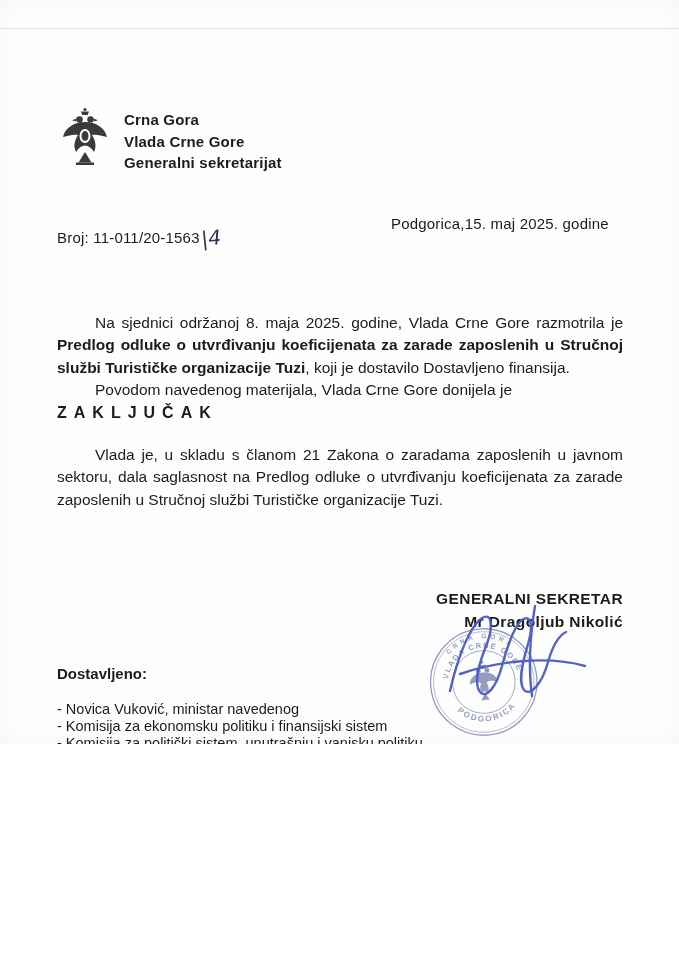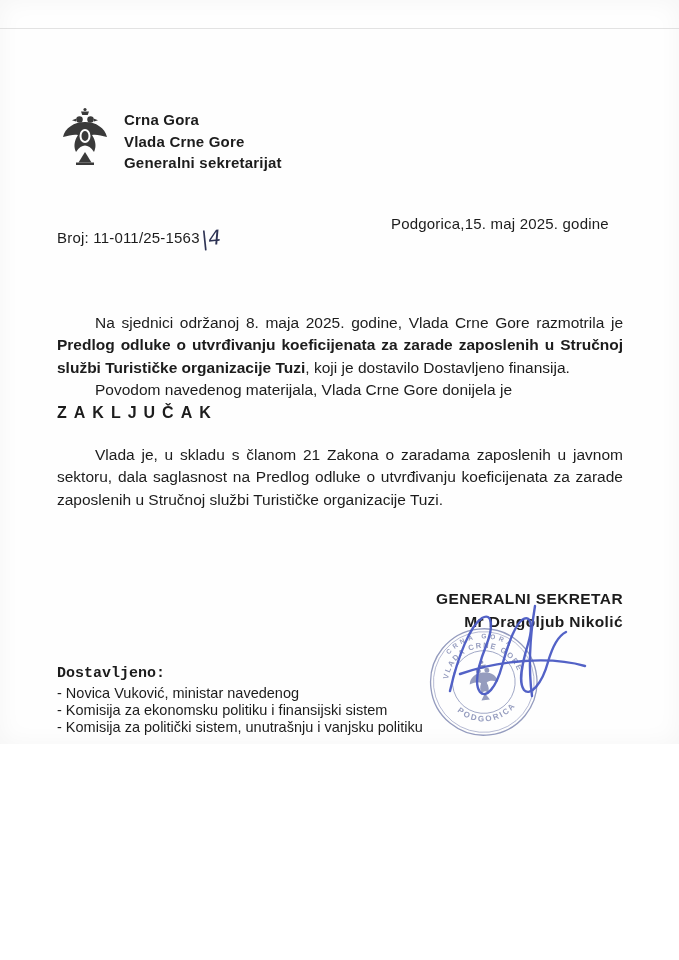--- a/index.html
+++ b/index.html
@@ -73,21 +73,21 @@
   }
   .signature-svg {
     position:absolute; left:430px; top:596px;
     z-index:2;
   }
   
   .distribution {
     position:absolute; left:57px; top:664px;
     z-index:3;
   }
-  .dist-label { font-weight:bold; font-size:15px; line-height:19px; margin-bottom:2px;font-family:Liberation Mono, monospace; }
+  .dist-label { font-weight:bold; font-size:15px; line-height:19px; margin-bottom:18px; }
   .dist-item { font-size:14.5px; line-height:17.2px; }
 </style>
 </head>
 <body>
 
 <div class="page">
 
   <div class="scan-edge-top"></div>
 
   <div class="letterhead">
@@ -110,21 +110,21 @@
       </svg>
     </div>
     <div class="lh-text">
       <div>Crna Gora</div>
       <div>Vlada Crne Gore</div>
       <div>Generalni sekretarijat</div>
     </div>
   </div>
 
   <div class="refline">
-    <span>Broj: 11-011/25-1563</span><span class="handwritten-no">|4</span>
+    <span>Broj: 11-011/20-1563</span><span class="handwritten-no">|4</span>
   </div>
 
   <div class="dateline">Podgorica,15. maj 2025. godine</div>
 
   <div class="bodytext">
     <p class="para"><span>Na sjednici održanoj 8. maja 2025. godine, Vlada Crne Gore razmotrila je </span><b>Predlog odluke o utvrđivanju koeficijenata za zarade zaposlenih u Stručnoj službi Turističke organizacije Tuzi</b><span>, koji je dostavilo Dostavljeno finansija.</span></p>
     <p class="para">Povodom navedenog materijala, Vlada Crne Gore donijela je</p>
     <h2 class="zakljucak">ZAKLJUČAK</h2>
     <p class="para">Vlada je, u skladu s članom 21 Zakona o zaradama zaposlenih u javnom sektoru, dala saglasnost na Predlog odluke o utvrđivanju koeficijenata za zarade zaposlenih u Stručnoj službi Turističke organizacije Tuzi.</p>
   </div>

